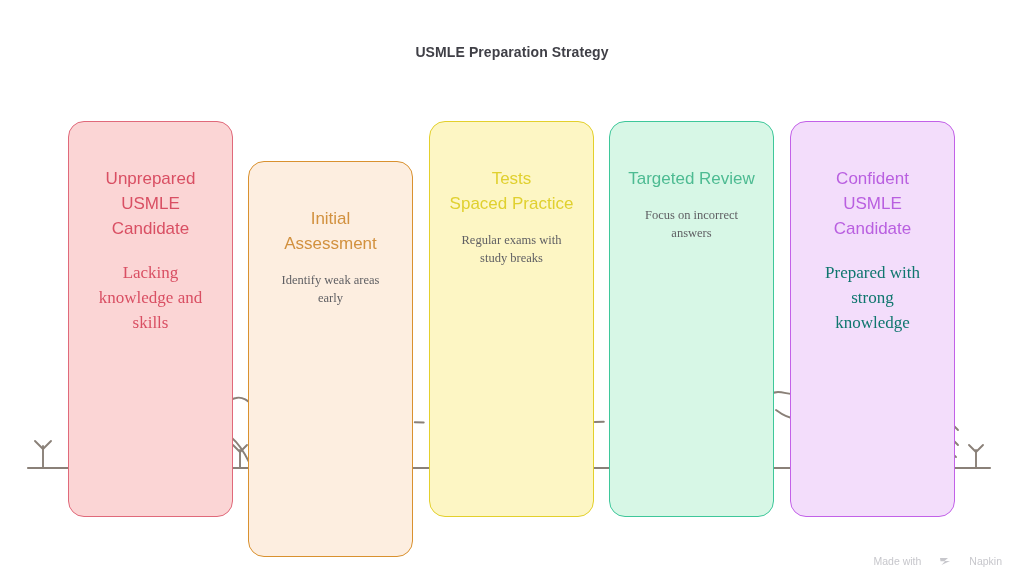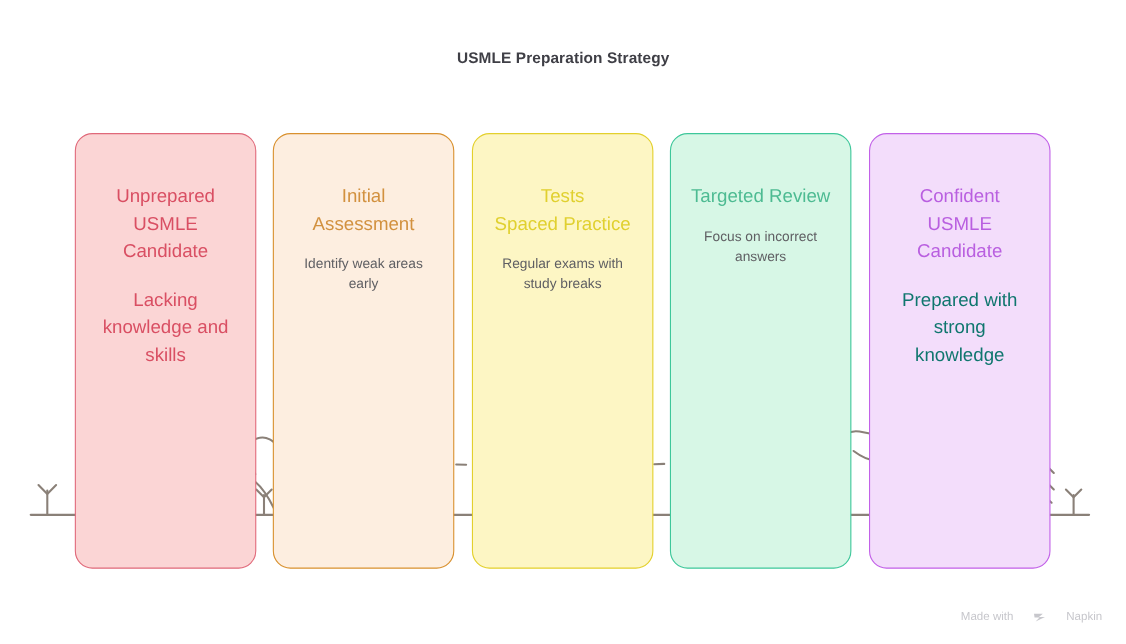--- a/index.html
+++ b/index.html
@@ -61,20 +61,21 @@
   }
   .card-title {
     font-size: 17px;
     line-height: 25px;
     padding: 0 12px;
     font-weight: 400;
   }
   .card-sub {
     padding: 0 14px;
     font-weight: 400;
+    font-family: Liberation Serif, serif;
   }
   .sub-lg {
     font-size: 17px;
     line-height: 25px;
     margin-top: 19px;
   }
   .sub-sm {
     font-size: 12.5px;
     line-height: 18px;
     margin-top: 15px;
@@ -255,21 +256,21 @@
         <div>Unprepared</div>
         <div>USMLE</div>
         <div>Candidate</div>
       </div>
       <div class="card-sub sub-lg" style="color: rgb(217, 79, 99);">
         <div>Lacking</div>
         <div>knowledge and</div>
         <div>skills</div>
       </div>
     </div>
-    <div class="card" style="left: 248px; background: rgb(253, 238, 224); border-color: rgb(217, 145, 47);">
+    <div class="card" style="left: 248px; background: rgb(253, 238, 224); border-color: rgb(217, 145, 47); margin-top: 40px;">
       <div class="card-title" style="color: rgb(210, 145, 63);">
         <div>Initial</div>
         <div>Assessment</div>
       </div>
       <div class="card-sub sub-sm" style="color: rgb(95, 95, 99);">
         <div>Identify weak areas</div>
         <div>early</div>
       </div>
     </div>
     <div class="card" style="left: 429px; background: rgb(253, 246, 196); border-color: rgb(227, 208, 44);">

